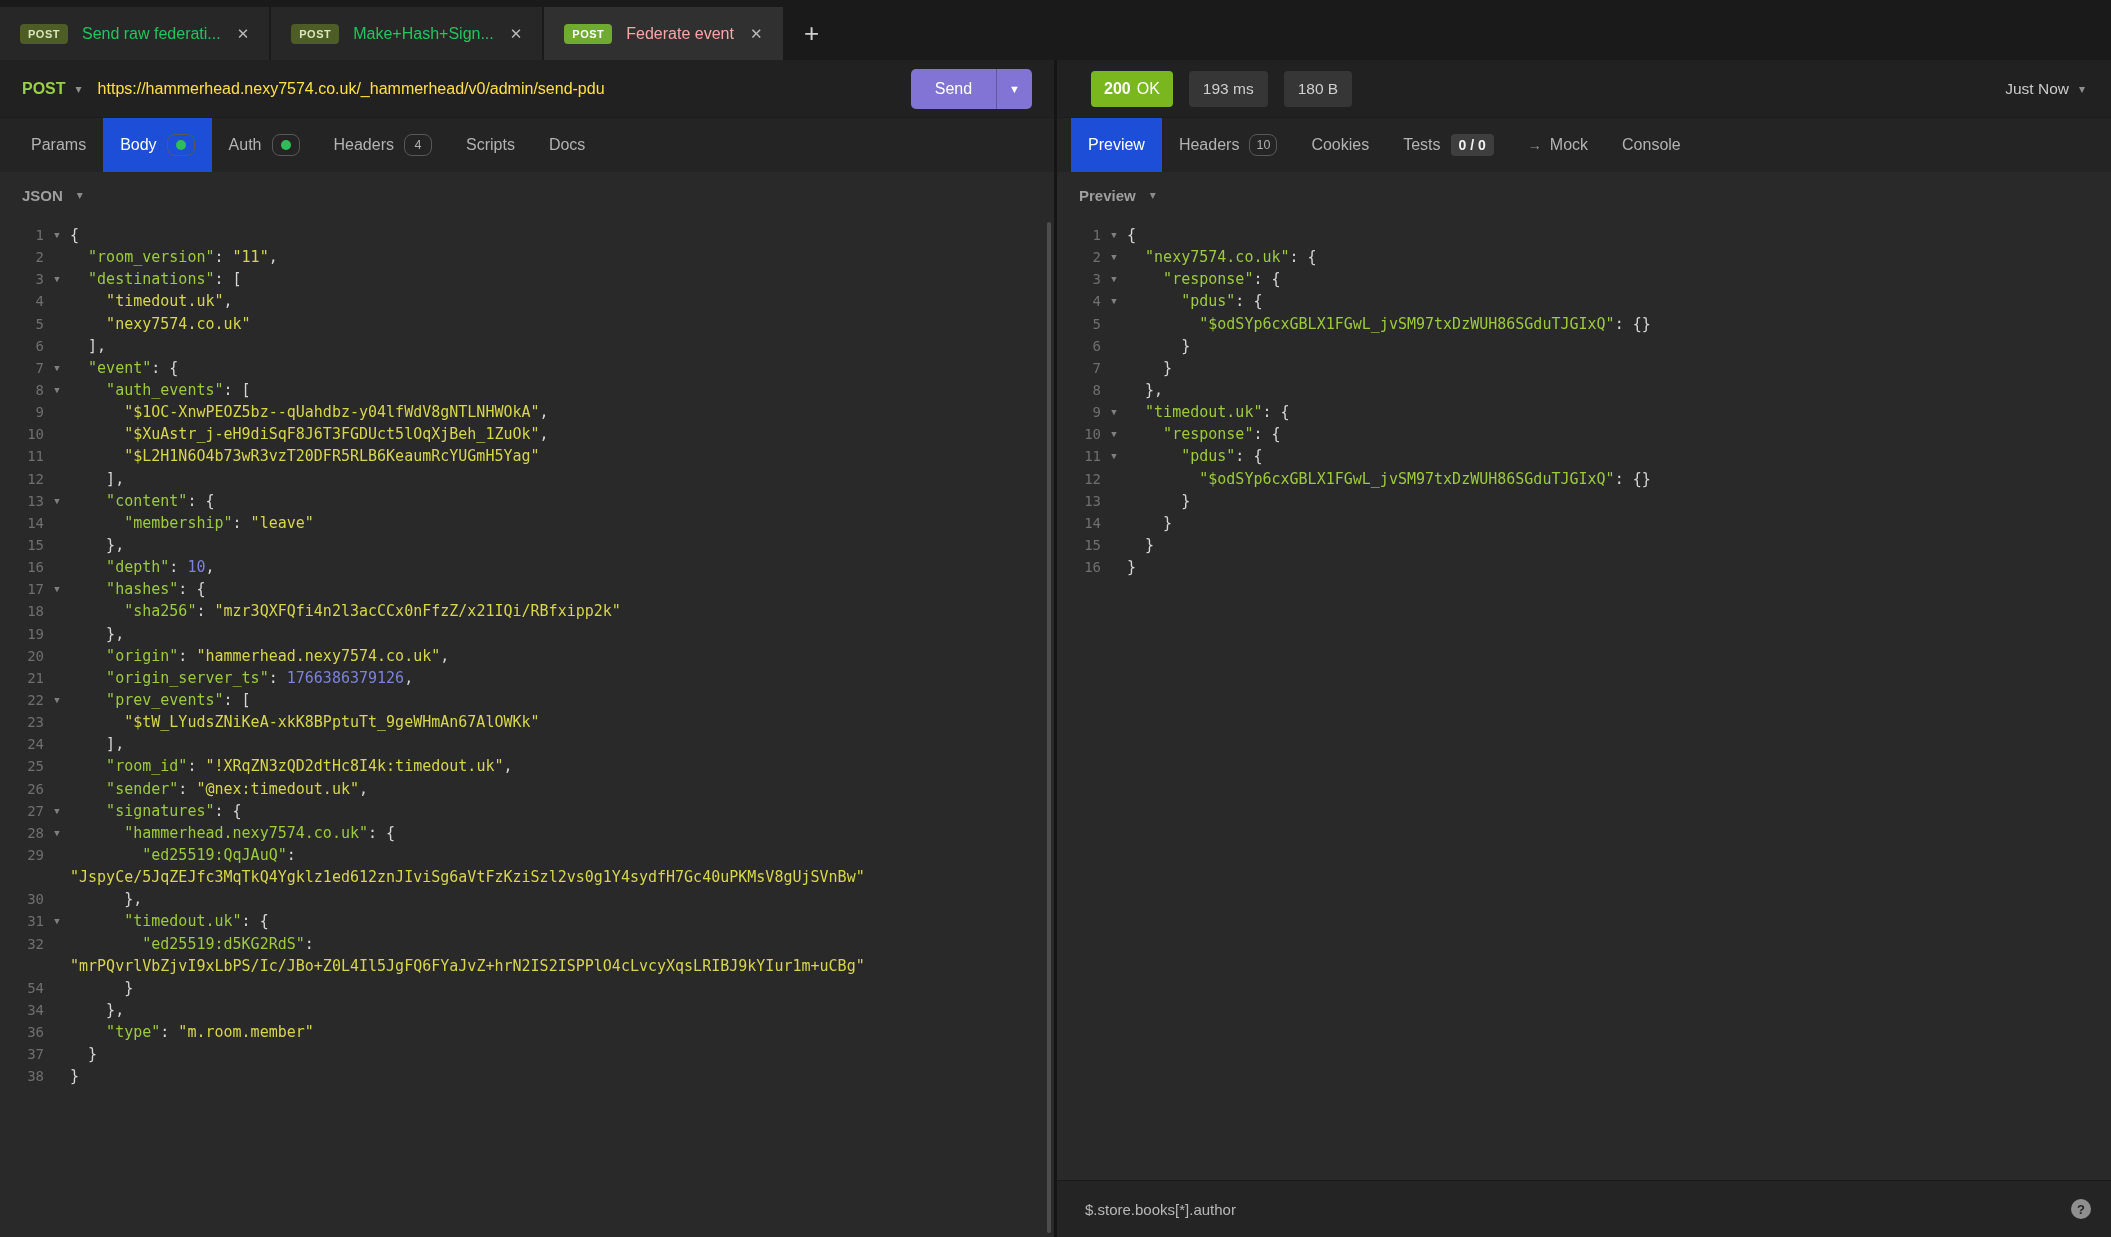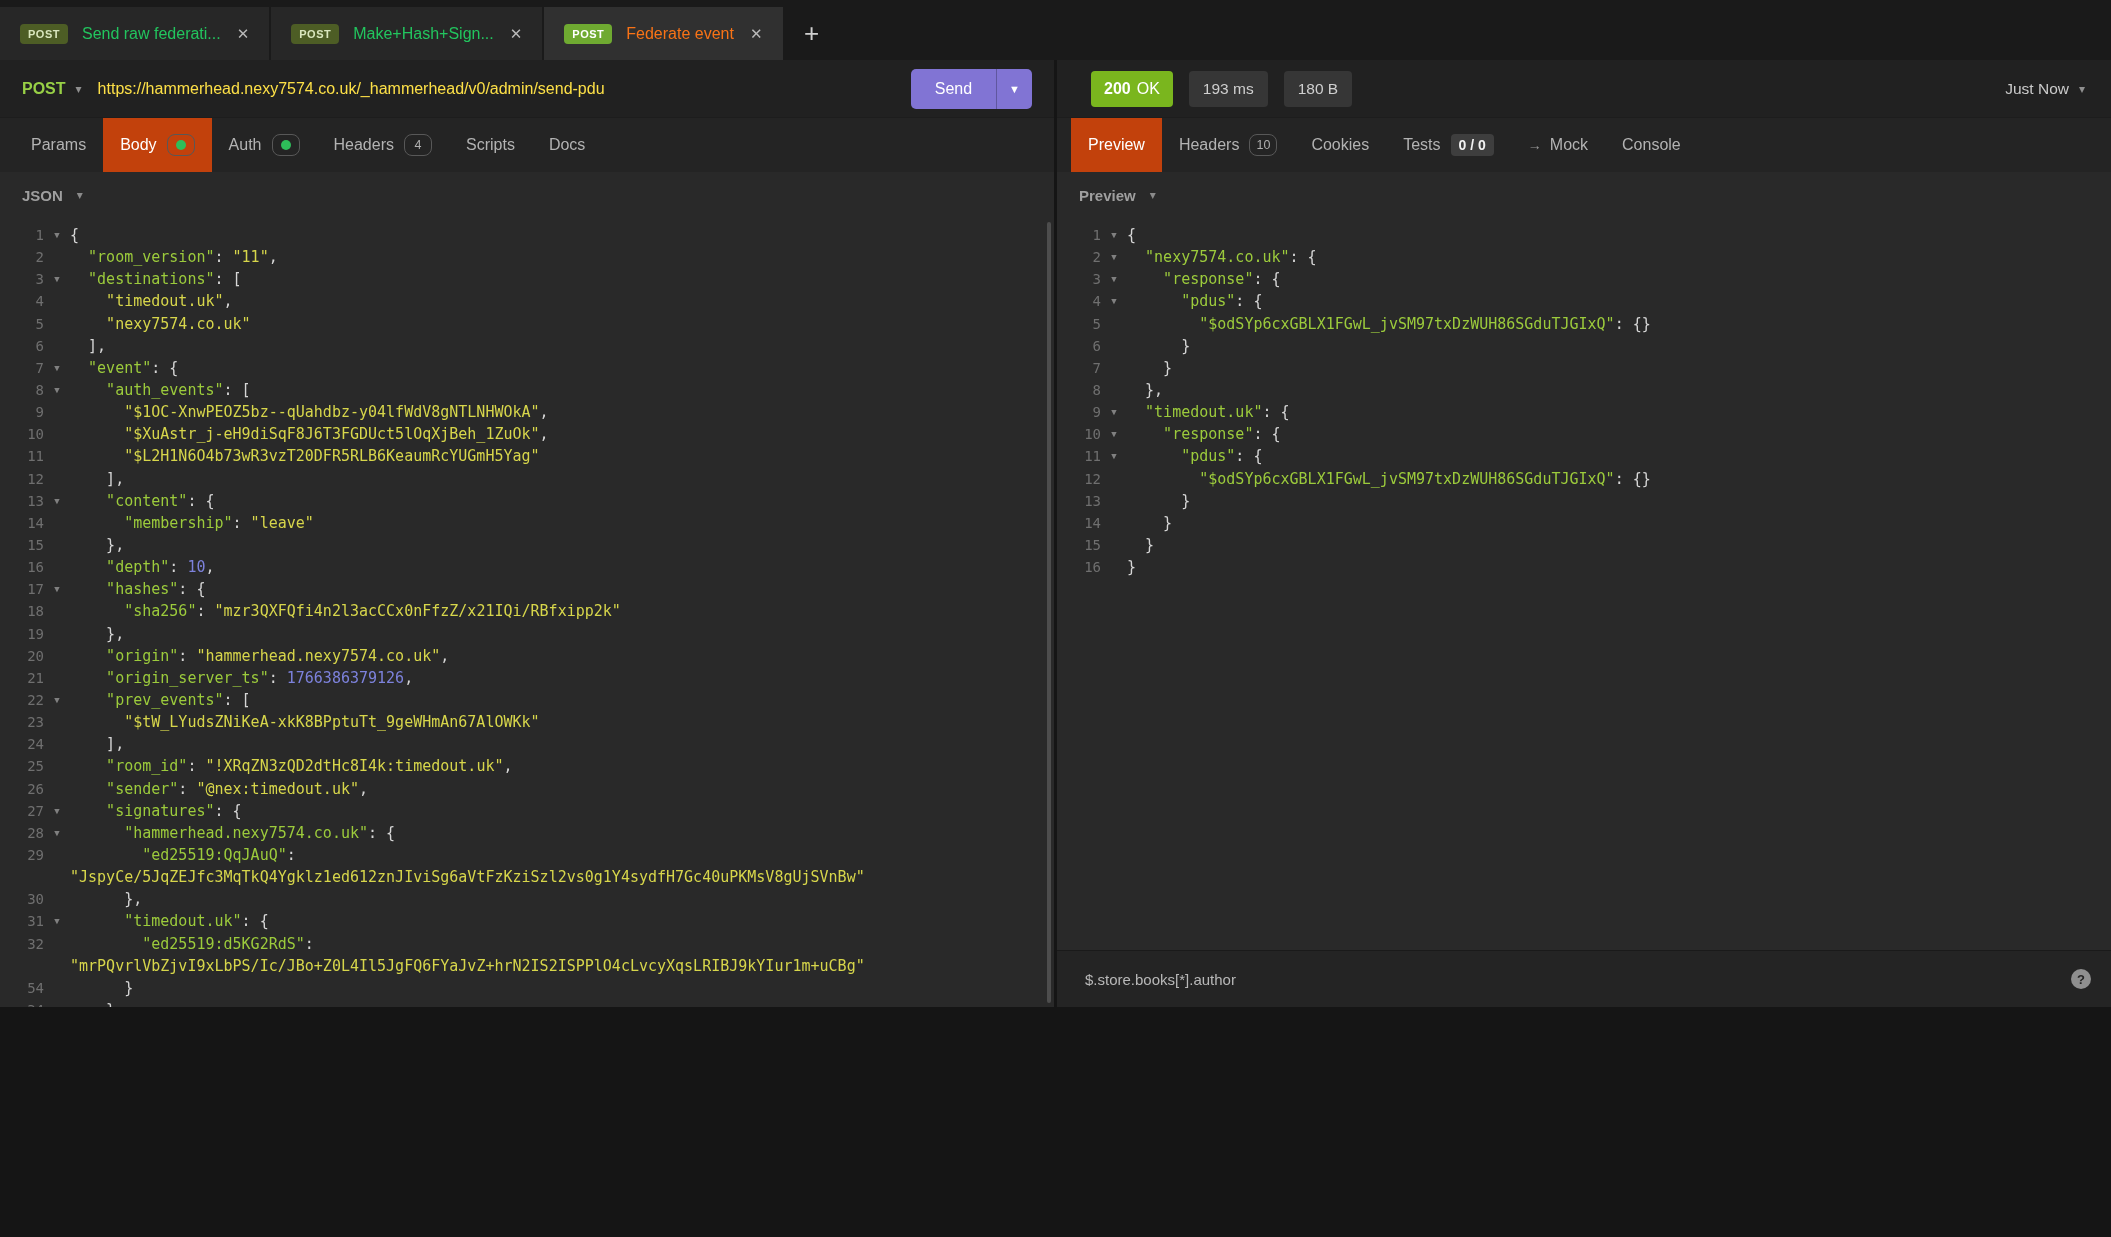--- a/index.html
+++ b/index.html
@@ -1,25 +1,25 @@
 <!DOCTYPE html>
 <html><head>
 <meta charset="utf-8">
 <style>
   * { margin:0; padding:0; box-sizing:border-box; }
   html,body { background:#151515; }
   body { font-family:"Liberation Sans", sans-serif; }
-  .app { position:relative; width:2111px; height:1007px; background:#292929; overflow:hidden; display:flex; flex-direction:column; }
+  .app { position:relative; width:2111px; height:1237px; background:#292929; overflow:hidden; display:flex; flex-direction:column; }
 
   
   .tabbar { height:60px; background:#1a1a1a; display:flex; align-items:flex-end; flex-shrink:0; }
   .wtab { height:53px; display:flex; align-items:center; padding:0 20px; background:#272727; border-right:2px solid #1a1a1a; cursor:default; }
   .wtab.active { background:#303030; }
   .wtab-label { font-size:16px; color:#22c55e; margin:0 16px 0 14px; white-space:nowrap; }
-  .wtab.active .wtab-label { color:#f97316; }
+  .wtab.active .wtab-label { color:#fca5a5; }
   .badge-post { font-size:11px; font-weight:bold; letter-spacing:.5px; color:#d9e6bd; background:#4d5d25; border-radius:4px; padding:4px 8px; }
   .wtab.active .badge-post { background:#6faa31; color:#ffffff; }
   .wtab-close { color:#b9b9b9; font-size:15px; }
   .plus-tab { height:53px; width:54px; display:flex; align-items:center; justify-content:center; color:#d0d0d0; font-size:26px; font-weight:300; }
 
   
   .main { flex:1; display:flex; min-height:0; }
   .pane { display:flex; flex-direction:column; min-width:0; position:relative; }
   .pane.left  { width:1057px; border-right:3px solid #151515; }
   .pane.right { flex:1; }
@@ -34,21 +34,21 @@
 
   .meta-badges { display:flex; align-items:center; gap:16px; margin-left:20px; flex:1; }
   .status-badge { background:#7ab61e; border-radius:4px; height:36px; display:flex; align-items:center; padding:0 13px; font-size:16px; color:#fff; }
   .status-code { font-weight:bold; margin-right:6px; }
   .pill { background:#363636; border-radius:4px; height:36px; display:flex; align-items:center; padding:0 14px; font-size:15.5px; color:#cfcfcf; }
   .received { display:flex; align-items:center; color:#cbcbcb; font-size:15.5px; margin-right:12px; }
 
   
   .fn-tabs { height:54px; background:#242424; display:flex; align-items:stretch; padding-left:14px; flex-shrink:0; }
   .fn-tab { display:flex; align-items:center; gap:10px; padding:0 17px; color:#b3b3b3; font-size:16px; white-space:nowrap; }
-  .fn-tab.active { background:#c2410c; color:#ffffff; }
+  .fn-tab.active { background:#1d4ed8; color:#ffffff; }
   .badge-box { display:inline-flex; align-items:center; justify-content:center; min-width:28px; height:22px; padding:0 6px; border:1px solid #585858; border-radius:8px; font-size:12.5px; color:#b0b0b0; }
   .dot { width:10px; height:10px; border-radius:50%; background:#2ebd59; }
   .badge-solid { background:#3e3e3e; border-radius:4px; padding:3px 8px; font-size:14px; color:#f2f2f2; font-weight:bold; }
   .fn-prefix { color:#9a9a9a; font-size:14px; margin-right:-2px; }
 
   
   .lang-row { height:46px; display:flex; align-items:center; padding-left:22px; flex-shrink:0; }
   .lang-label { color:#9f9f9f; font-size:15px; font-weight:bold; }
   .lang-caret { color:#8a8a8a; font-size:12px; margin-left:14px; }
 

